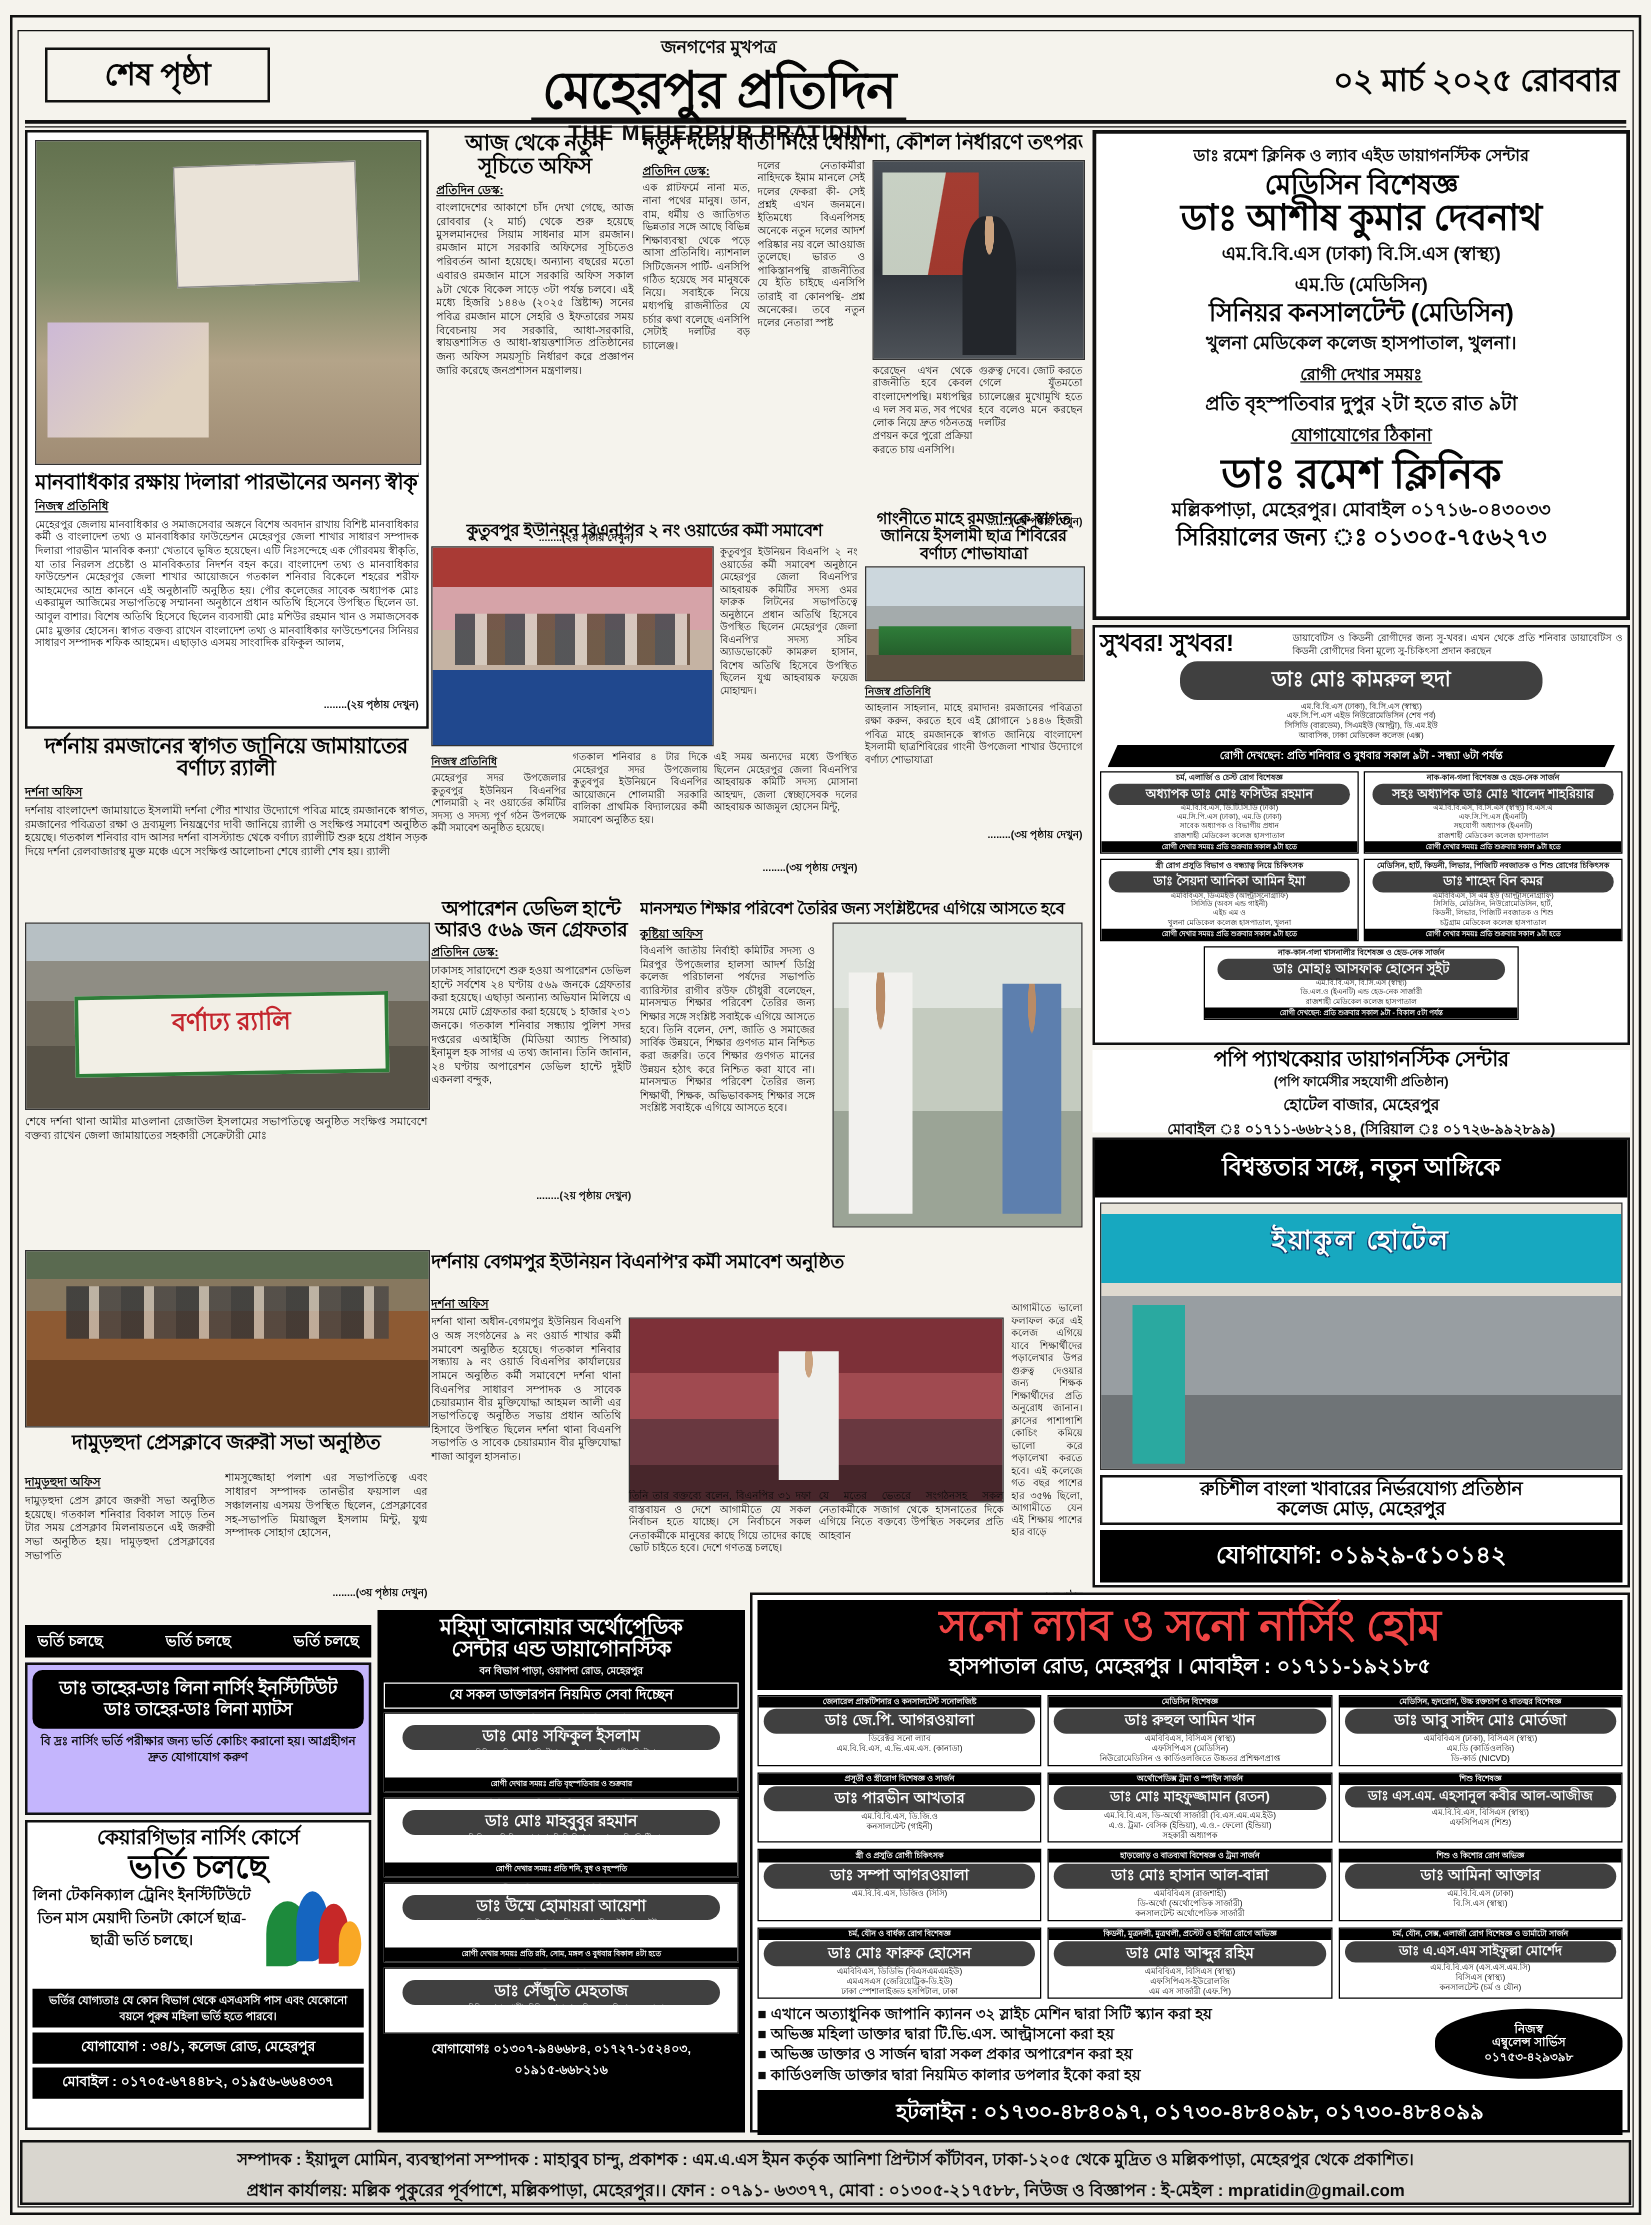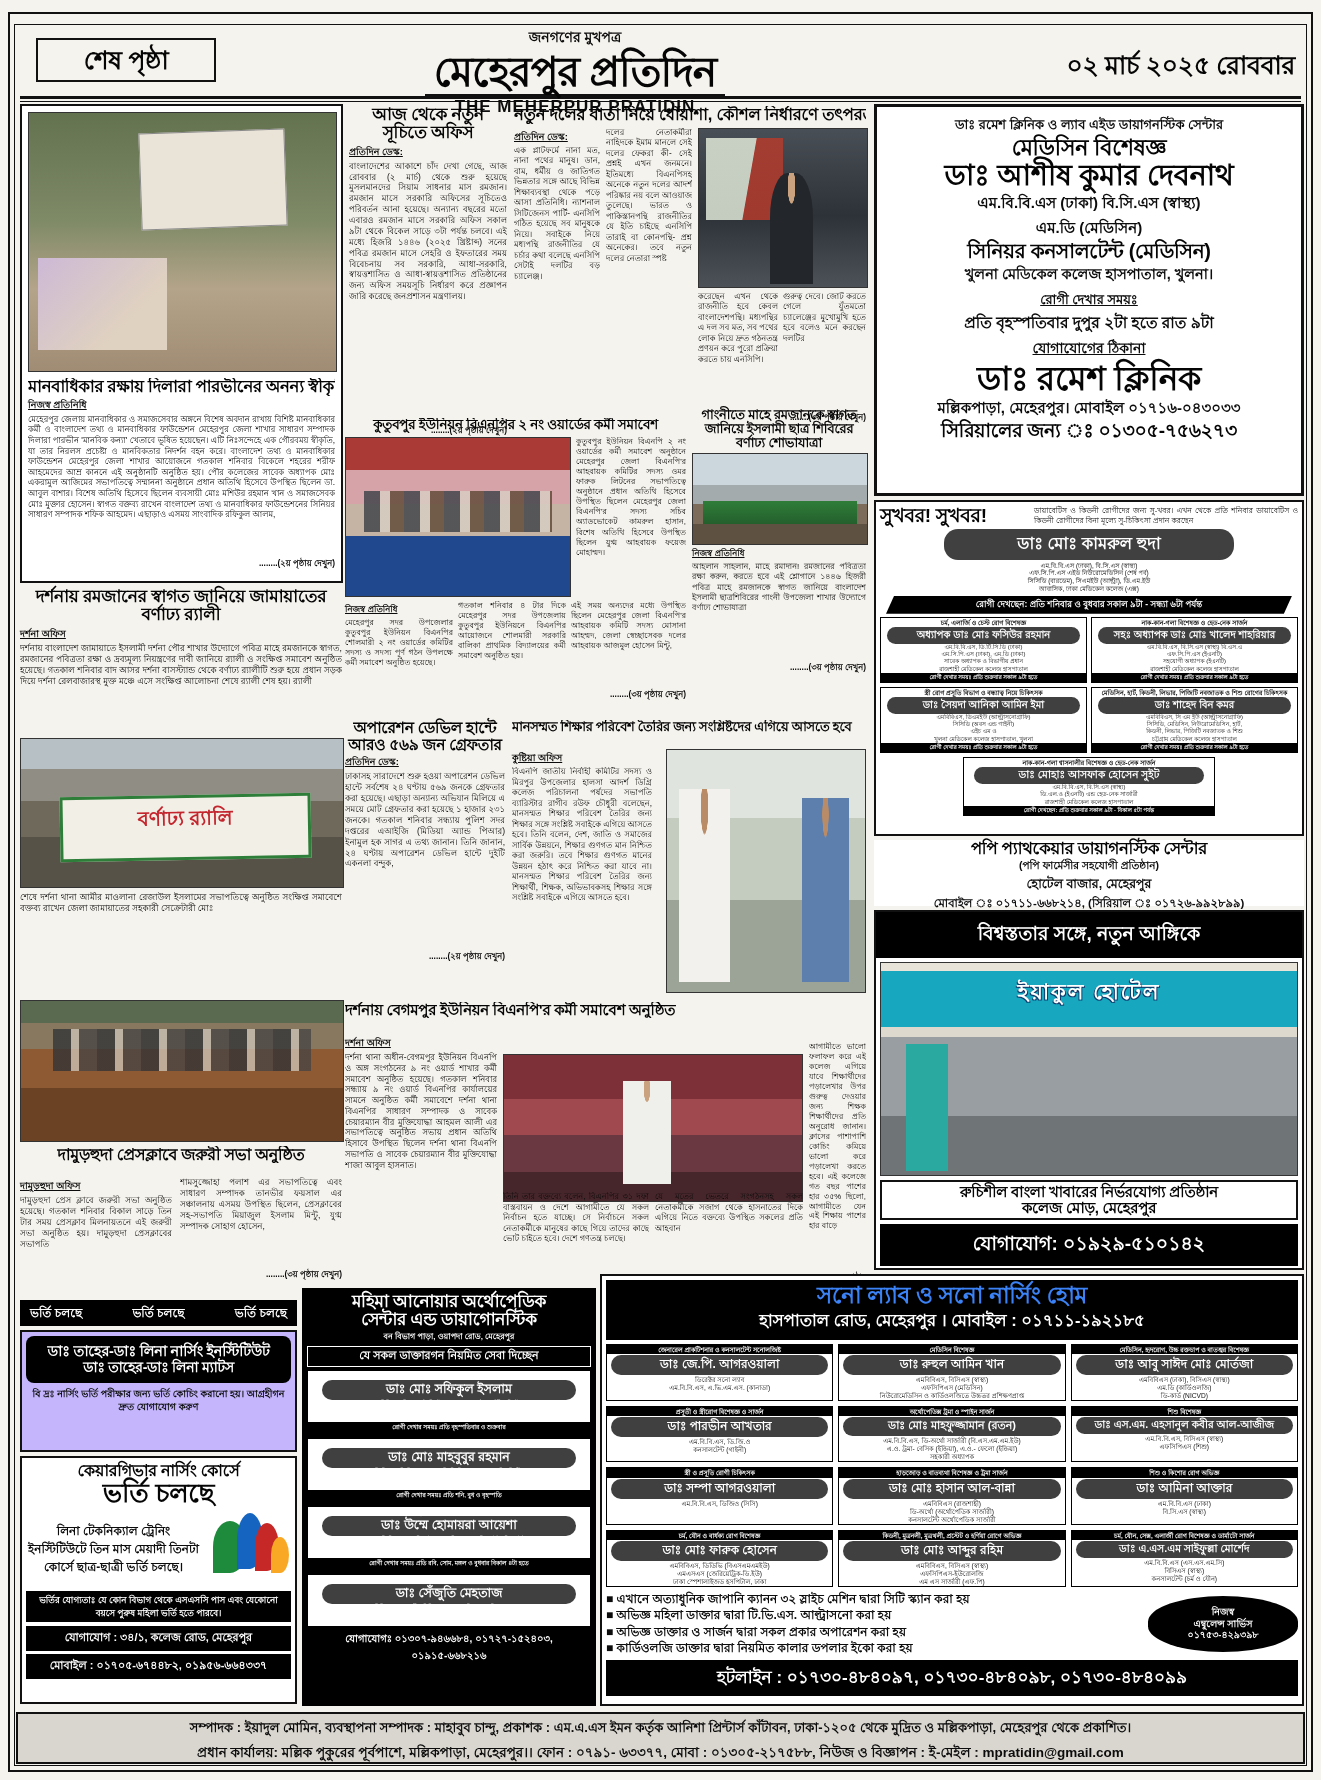--- a/index.html
+++ b/index.html
@@ -142,21 +142,21 @@
 
   <div class="b" style="left:345px;top:720px;width:160px;height:278px;">
     <div class="h ctr" style="font-size:15.5px;">অপারেশন ডেভিল হান্টে আরও ৫৬৯ জন গ্রেফতার</div>
     <div class="by">প্রতিদিন ডেস্ক:</div>
     <div class="tx" style="font-size:8.5px;height:178px;overflow:hidden;">ঢাকাসহ সারাদেশে শুরু হওয়া অপারেশন ডেভিল হান্টে সর্বশেষ ২৪ ঘণ্টায় ৫৬৯ জনকে গ্রেফতার করা হয়েছে। এছাড়া অন্যান্য অভিযান মিলিয়ে এ সময়ে মোট গ্রেফতার করা হয়েছে ১ হাজার ২৩১ জনকে। গতকাল শনিবার সন্ধ্যায় পুলিশ সদর দপ্তরের এআইজি (মিডিয়া অ্যান্ড পিআর) ইনামুল হক সাগর এ তথ্য জানান। তিনি জানান, ২৪ ঘণ্টায় অপারেশন ডেভিল হান্টে দুইটি একনলা বন্দুক,</div>
     <div class="more">........(২য় পৃষ্ঠায় দেখুন)</div>
   </div>
 
   <div class="b" style="left:512px;top:720px;width:354px;height:278px;">
     <div class="h nw" style="font-size:13px;">মানসম্মত শিক্ষার পরিবেশ তৈরির জন্য সংশ্লিষ্টদের এগিয়ে আসতে হবে</div>
-    <div class="cols" style="margin-top:15px;gap:14px;">
+    <div class="cols" style="margin-top:4px;gap:14px;">
       <div style="width:140px;">
         <div class="by">কুষ্টিয়া অফিস</div>
         <div class="tx" style="font-size:8.2px;height:228px;overflow:hidden;">বিএনপি জাতীয় নির্বাহী কমিটির সদস্য ও মিরপুর উপজেলার হালসা আদর্শ ডিগ্রি কলেজ পরিচালনা পর্ষদের সভাপতি ব্যারিস্টার রাগীব রউফ চৌধুরী বলেছেন, মানসম্মত শিক্ষার পরিবেশ তৈরির জন্য শিক্ষার সঙ্গে সংশ্লিষ্ট সবাইকে এগিয়ে আসতে হবে। তিনি বলেন, দেশ, জাতি ও সমাজের সার্বিক উন্নয়নে, শিক্ষার গুণগত মান নিশ্চিত করা জরুরি। তবে শিক্ষার গুণগত মানের উন্নয়ন হঠাৎ করে নিশ্চিত করা যাবে না। মানসম্মত শিক্ষার পরিবেশ তৈরির জন্য শিক্ষার্থী, শিক্ষক, অভিভাবকসহ শিক্ষার সঙ্গে সংশ্লিষ্ট সবাইকে এগিয়ে আসতে হবে।</div>
       </div>
       <div class="ph ph-hand" style="flex:1;height:242px;"></div>
     </div>
   </div>
 
   <div class="b" style="left:345px;top:1002px;width:521px;height:292px;">
     <div class="h nw" style="font-size:15px;width:460px;">দর্শনায় বেগমপুর ইউনিয়ন বিএনপি'র কর্মী সমাবেশ অনুষ্ঠিত</div>
@@ -280,21 +280,21 @@
     </div>
     <div class="ctr" style="border:2px solid #111;margin:0 4px;padding:2px 0;">
       <div class="h" style="font-size:15px;">রুচিশীল বাংলা খাবারের নির্ভরযোগ্য প্রতিষ্ঠান</div>
       <div class="h" style="font-size:15px;">কলেজ মোড়, মেহেরপুর</div>
     </div>
     <div class="bar" style="font-size:19px;font-weight:900;margin:4px;padding:5px 0;">যোগাযোগ: ০১৯২৯-৫১০১৪২</div>
   </div>
 
   <div class="b" style="left:600px;top:1274px;width:704px;height:432px;border:2px solid #111;background:#fff;padding:4px;">
     <div class="inv ctr" style="padding:3px 0 5px;">
-      <div class="h" style="font-size:23px;color:#3b82f6;">সনো ল্যাব ও সনো নার্সিং হোম</div>
+      <div class="h" style="font-size:34px;color:#ef4444;">সনো ল্যাব ও সনো নার্সিং হোম</div>
       <div style="font-size:16.5px;font-weight:800;">হাসপাতাল রোড, মেহেরপুর । মোবাইল : ০১৭১১-১৯২১৮৫</div>
     </div>
     <div class="grid3" style="margin-top:4px;">
       <div class="card">
           <div class="spec bar">জেনারেল প্রাকটিশনার ও কনসালটেন্ট সনোলজিষ্ট</div>
           <div class="pill" style="font-size:12px;margin:1px 4px;">ডাঃ জে.পি. আগরওয়ালা</div>
           <div class="creds">ডিরেক্টর সনো ল্যাব
 এম.বি.বি.এস, এ.ভি.এম.এস. (কানাডা)</div>
         </div>
       <div class="card">
@@ -433,21 +433,21 @@
     <div class="inv ctr" style="border-radius:8px;padding:8px 2px;">
       <div class="h" style="font-size:14.5px;color:#fff;">ডাঃ তাহের-ডাঃ লিনা নার্সিং ইনস্টিটিউট</div>
       <div class="h" style="font-size:14px;color:#fff;">ডাঃ তাহের-ডাঃ লিনা ম্যাটস</div>
     </div>
     <div class="ctr" style="font-size:9.5px;font-weight:800;margin-top:5px;line-height:1.35;">বি দ্রঃ নার্সিং ভর্তি পরীক্ষার জন্য ভর্তি কোচিং করানো হয়। আগ্রহীগন দ্রুত যোগাযোগ করুণ</div>
   </div>
 
   <div class="b" style="left:20px;top:1456px;width:277px;height:248px;border:2px solid #111;background:#fff;padding:4px;">
     <div class="h ctr" style="font-size:16px;">কেয়ারগিভার নার্সিং কোর্সে</div>
     <div class="h ctr" style="font-size:26px;">ভর্তি চলছে</div>
-    <div class="cols" style="align-items:center;">
+    <div class="cols" style="font-family:Liberation Serif, serif;">
       <div style="flex:1;font-size:12px;font-weight:700;text-align:center;line-height:1.5;">লিনা টেকনিক্যাল ট্রেনিং ইনস্টিটিউটে তিন মাস মেয়াদী তিনটা কোর্সে ছাত্র-ছাত্রী ভর্তি চলছে।</div>
       <div class="logo">
         <i style="left:6px;top:14px;width:34px;height:52px;background:#1d8a3c;"></i>
         <i style="left:30px;top:6px;width:26px;height:56px;background:#1565c0;"></i>
         <i style="left:48px;top:16px;width:24px;height:48px;background:#c62828;"></i>
         <i style="left:64px;top:30px;width:18px;height:36px;background:#f9a825;"></i>
       </div>
     </div>
     <div class="bar" style="font-size:8.8px;padding:3px 4px;line-height:1.4;">ভর্তির যোগ্যতাঃ  যে কোন বিভাগ থেকে এসএসসি পাস এবং যেকোনো বয়সে পুরুষ মহিলা ভর্তি হতে পারবে।</div>
     <div class="bar" style="font-size:11px;margin-top:4px;padding:3px 0;">যোগাযোগ : ৩৪/১, কলেজ রোড, মেহেরপুর</div>

